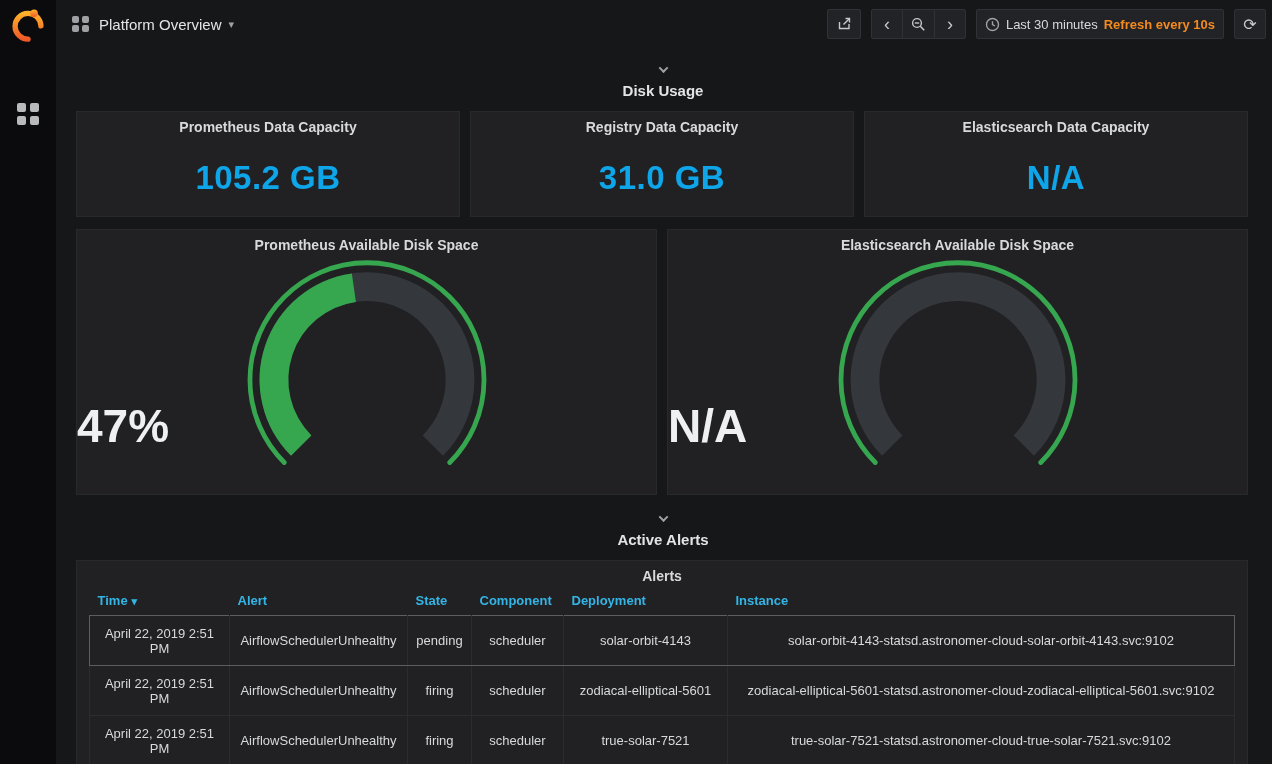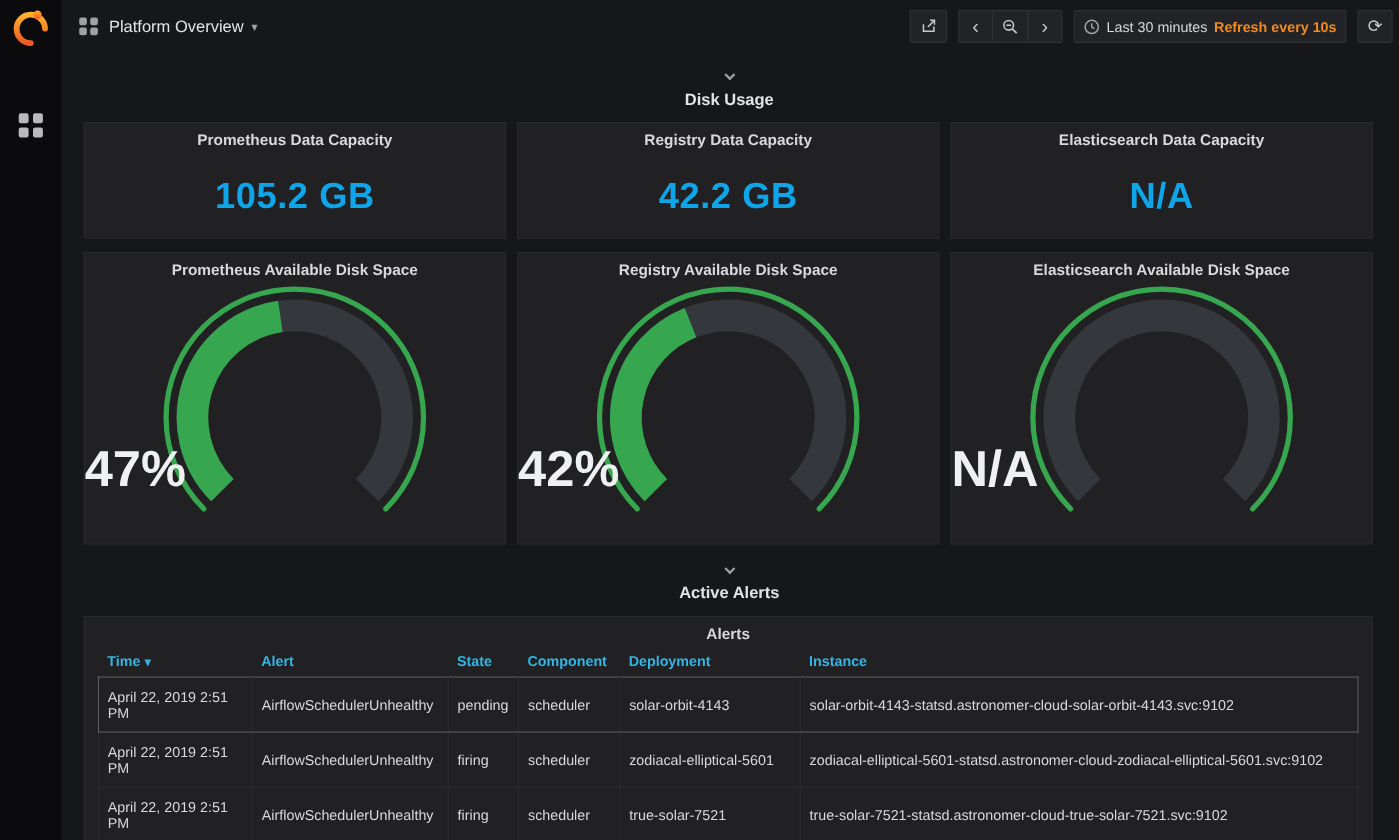--- a/index.html
+++ b/index.html
@@ -56,21 +56,21 @@
   .gauge-wrap { position:relative; flex:1; display:flex; justify-content:center; align-items:flex-start; }
   .gauge-value { position:absolute; left:0; right:0; top:142px; 
     font-size:46px; font-weight:700; color:#eef0f1; }
 
   
   .table-panel { margin-top:2px; }
   table { width:100%; border-collapse:collapse; table-layout:fixed; font-size:13px; }
   .table-outer { padding:0 12px 12px; }
   th { text-align:left; font-weight:700; padding:5px 8px 7px; font-size:13px; }
   td { padding:6px 8px; border:1px solid #2c2c30; color:#d8d9da; vertical-align:middle; }
-  tbody tr { height:50px; }
+  tbody tr { height:50px;text-align:center; }
   tbody tr.highlight td { border-top:1px solid #5b5d61; border-bottom:1px solid #5b5d61; }
   tbody tr.highlight td:first-child { border-left:1px solid #5b5d61; }
   tbody tr.highlight td:last-child { border-right:1px solid #5b5d61; }
   .sort-caret { margin-left:4px; font-size:11px; }
 
   svg.icon { display:block; }
 </style>
 </head>
 <body>
 
@@ -158,49 +158,38 @@
         <span class="label">Disk Usage</span>
       </div>
 
       <div class="row">
         <div class="panel stat-panel">
           <div class="panel-title">Prometheus Data Capacity</div>
           <div class="stat-value">105.2 GB</div>
         </div>
         <div class="panel stat-panel">
           <div class="panel-title">Registry Data Capacity</div>
-          <div class="stat-value">42.2 GB</div>
+          <div class="stat-value">31.0 GB</div>
         </div>
         <div class="panel stat-panel">
           <div class="panel-title">Elasticsearch Data Capacity</div>
           <div class="stat-value">N/A</div>
         </div>
       </div>
 
       <div class="row">
         <div class="panel gauge-panel">
           <div class="panel-title">Prometheus Available Disk Space</div>
           <div class="gauge-wrap">
             <svg class="gauge-svg" width="288" height="235" viewBox="0 0 300 245">
                 <path d="M 63.73 214.27 A 122 122 0 1 1 236.27 214.27" stroke="#36a64f" stroke-width="5" fill="none" stroke-linecap="round"></path>
                 <path d="M 81.41 196.59 A 97 97 0 1 1 218.59 196.59" stroke="#34373c" stroke-width="30" fill="none" stroke-linecap="butt"></path>
                 <path d="M 81.41 196.59 A 97 97 0 0 1 136.33 31.97" stroke="#36a64f" stroke-width="30" fill="none" stroke-linecap="butt"></path>
               </svg>
             <div class="gauge-value">47%</div>
-          </div>
-        </div>
-        <div class="panel gauge-panel">
-          <div class="panel-title">Registry Available Disk Space</div>
-          <div class="gauge-wrap">
-            <svg class="gauge-svg" width="288" height="235" viewBox="0 0 300 245">
-                <path d="M 63.73 214.27 A 122 122 0 1 1 236.27 214.27" stroke="#36a64f" stroke-width="5" fill="none" stroke-linecap="round"></path>
-                <path d="M 81.41 196.59 A 97 97 0 1 1 218.59 196.59" stroke="#34373c" stroke-width="30" fill="none" stroke-linecap="butt"></path>
-                <path d="M 81.41 196.59 A 97 97 0 0 1 114.29 37.81" stroke="#36a64f" stroke-width="30" fill="none" stroke-linecap="butt"></path>
-              </svg>
-            <div class="gauge-value">42%</div>
           </div>
         </div>
         <div class="panel gauge-panel">
           <div class="panel-title">Elasticsearch Available Disk Space</div>
           <div class="gauge-wrap">
             <svg class="gauge-svg" width="288" height="235" viewBox="0 0 300 245">
                 <path d="M 63.73 214.27 A 122 122 0 1 1 236.27 214.27" stroke="#36a64f" stroke-width="5" fill="none" stroke-linecap="round"></path>
                 <path d="M 81.41 196.59 A 97 97 0 1 1 218.59 196.59" stroke="#34373c" stroke-width="30" fill="none" stroke-linecap="butt"></path>
               </svg>
             <div class="gauge-value">N/A</div>

